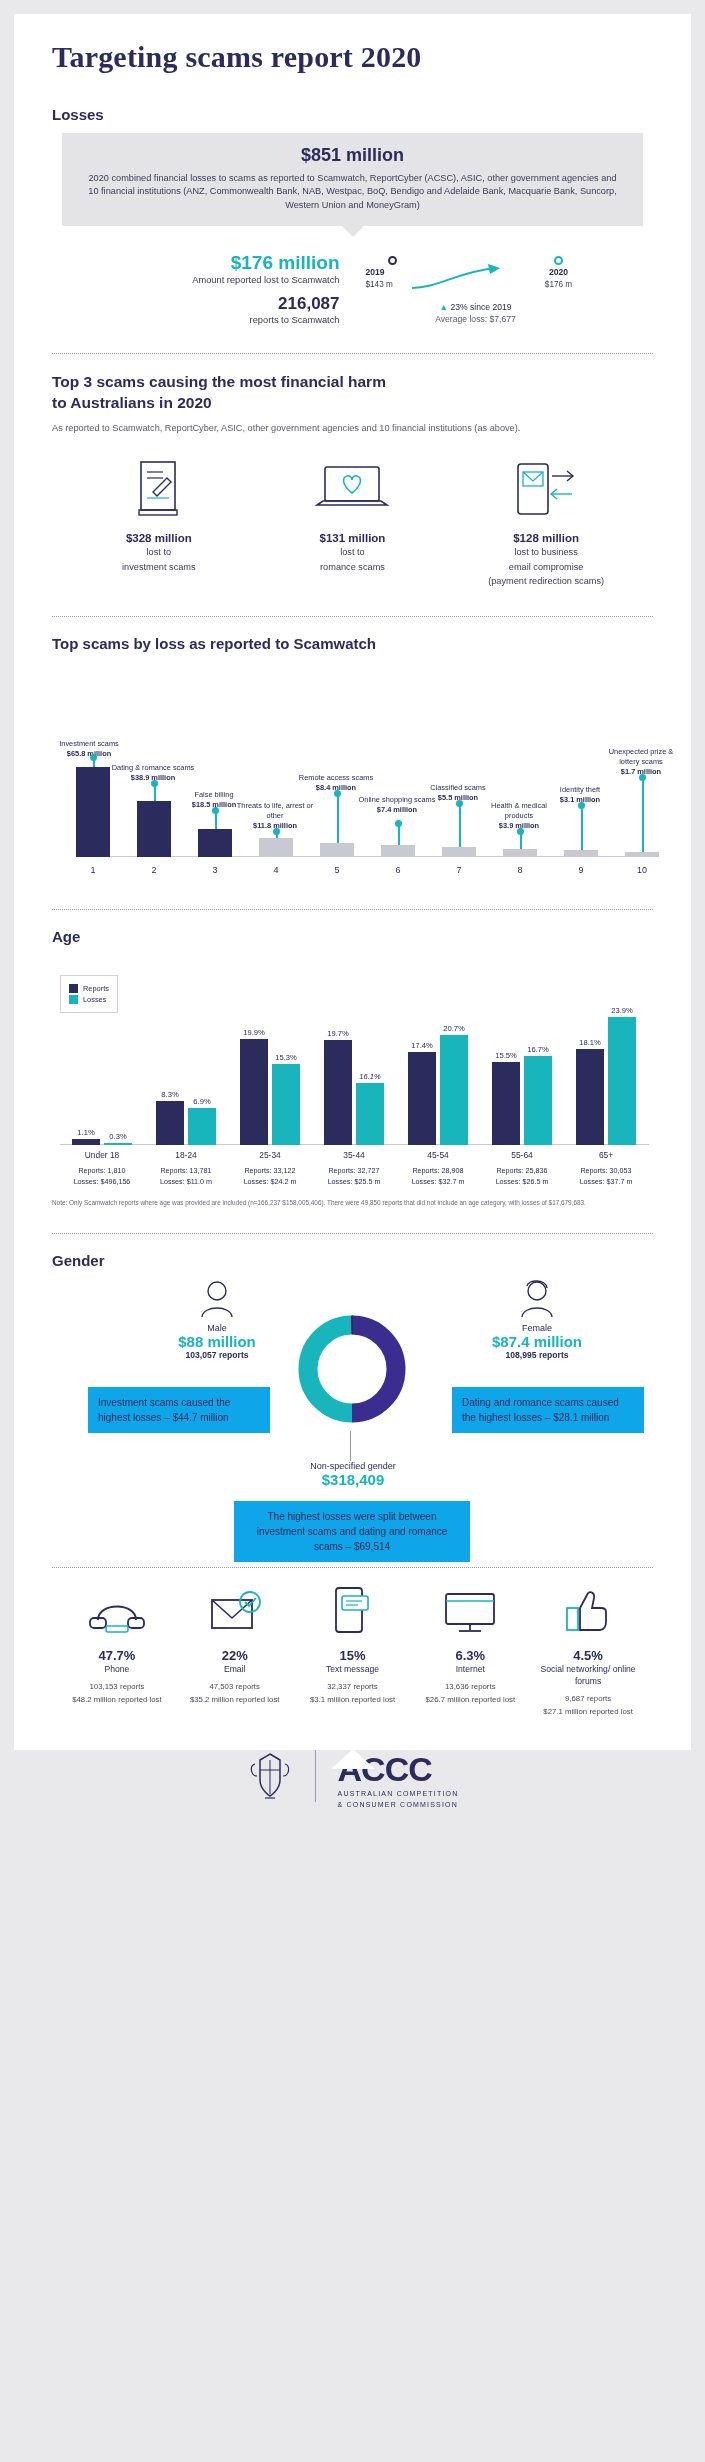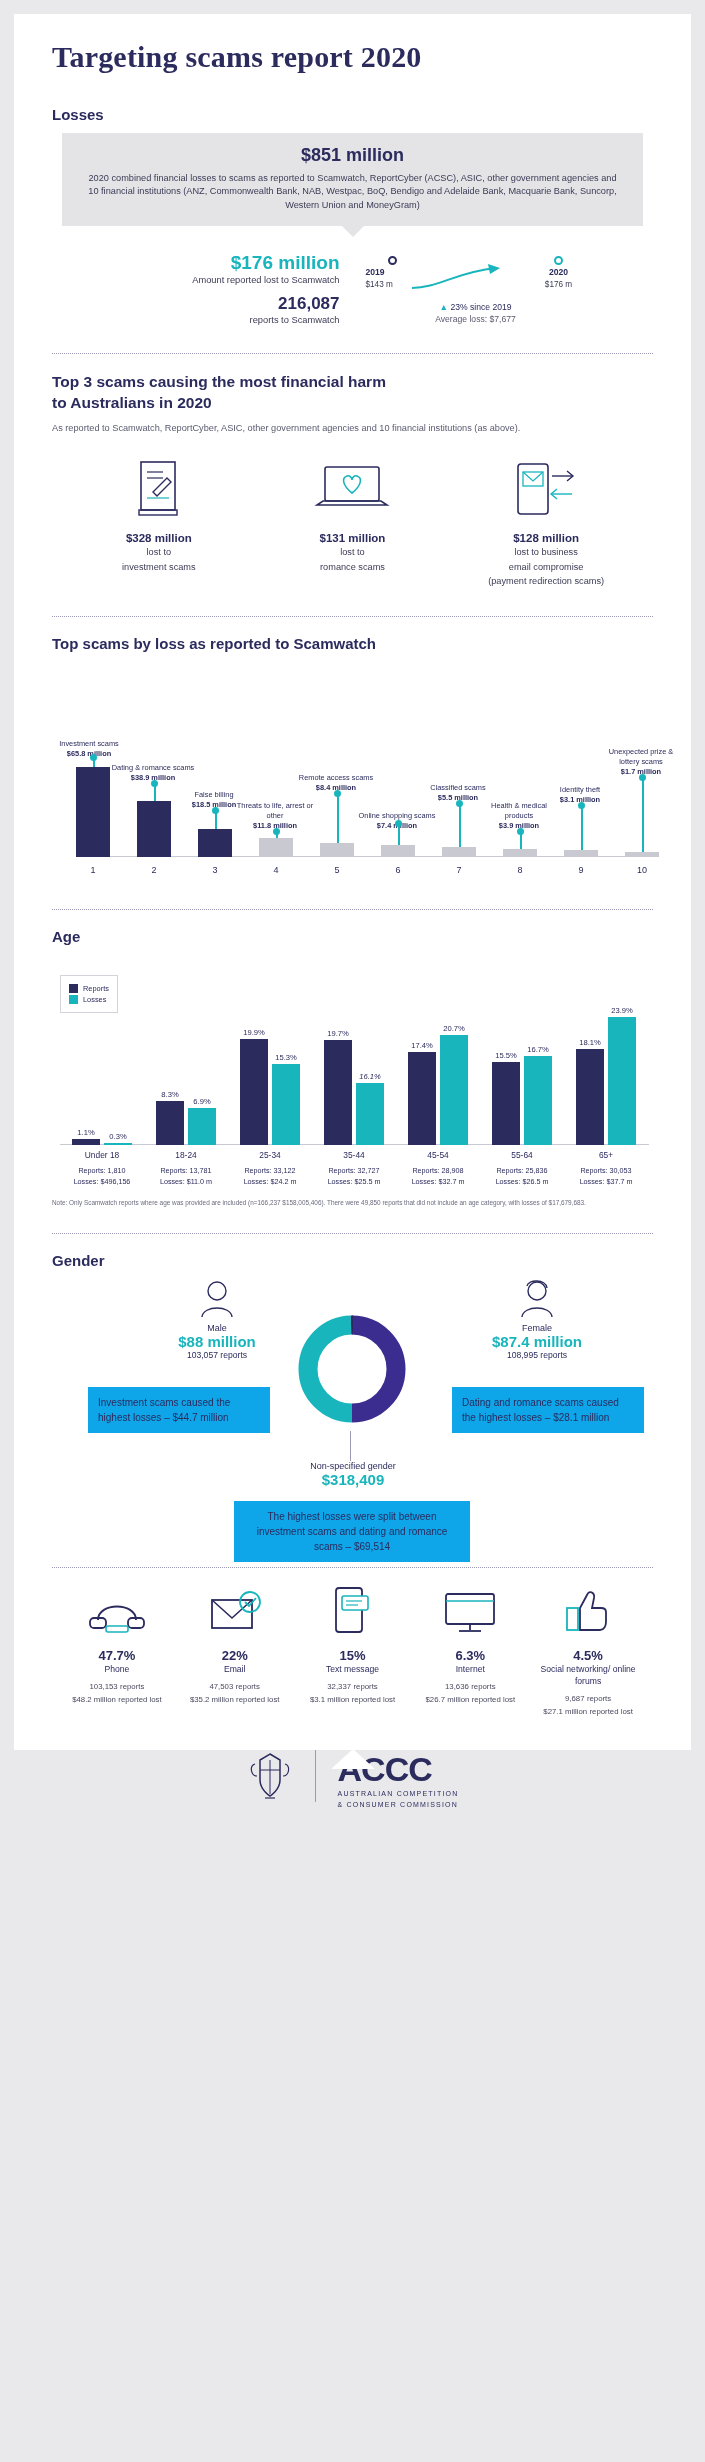--- a/index.html
+++ b/index.html
@@ -136,21 +136,21 @@
   .legend-row { display:flex; align-items:center; font-size:7.4px; color:#2b2b5e; margin:2px 0;}
   .legend-sw { width:9px; height:9px; margin-right:5px;}
   .age-labels { display:flex; margin-top: 4px; padding-left: 8px;}
   .age-lab { width: 84px; text-align:center; font-size:7.2px; color:#2b2b5e; line-height:1.5;}
   .age-lab .nm { font-size: 8.4px; margin-bottom: 4px; }
   .age-note { font-size:6.4px; color:#6b6b80; margin-top:10px; line-height:1.5;}
 
   
   .gender-area { position: relative; height: 260px; margin-top: 6px;}
   .g-amt-t { color:#18b5bd; font-size:15px; font-weight:bold;}
-  .g-sub { font-size:8.6px; color:#2b2b5e; font-weight:normal;}
+  .g-sub { font-size:8.6px; color:#2b2b5e; font-weight:bold;}
   .g-name { font-size:9px; color:#2b2b5e; }
   .g-note { background:#0ea5e9; font-size:10px; color:#2b2b5e; padding:8px 10px; line-height:1.5;}
 
   
   .contact-row { display:flex; justify-content: space-between; padding: 8px 6px 0 6px; }
   .c-col { width: 120px; text-align:center; }
   .c-ic { height: 60px; display:flex; align-items:flex-end; justify-content:center;}
   .c-pct { font-size: 13px; font-weight:bold; color:#2b2b5e; margin-top:12px;}
   .c-lbl { font-size: 8.6px; color:#2b2b5e; line-height:1.4; }
   .c-rep { font-size: 8.6px; color:#2b2b5e; font-weight:bold; margin-top:6px;}
@@ -337,21 +337,21 @@
       <div class="bar" style="left:268px;height:14px;background:#c9c9d2;"></div>
       <div class="clabel" style="left:241px;bottom:90px;">
         <span>Remote access scams</span><br>
         <b>$8.4 million</b>
       </div>
       <div class="stem" style="left:285px;bottom:40px;height:50px;">
             <span class="knob"></span>
           </div>
 
       <div class="bar" style="left:329px;height:12px;background:#c9c9d2;"></div>
-      <div class="clabel" style="left:302px;bottom:52px;">
+      <div class="clabel" style="left:302px;bottom:68px;">
         <span>Online shopping scams</span><br>
         <b>$7.4 million</b>
       </div>
       <div class="stem" style="left:346px;bottom:38px;height:22px;">
             <span class="knob"></span>
           </div>
 
       <div class="bar" style="left:390px;height:10px;background:#c9c9d2;"></div>
       <div class="clabel" style="left:363px;bottom:80px;">
         <span>Classified scams</span><br>

